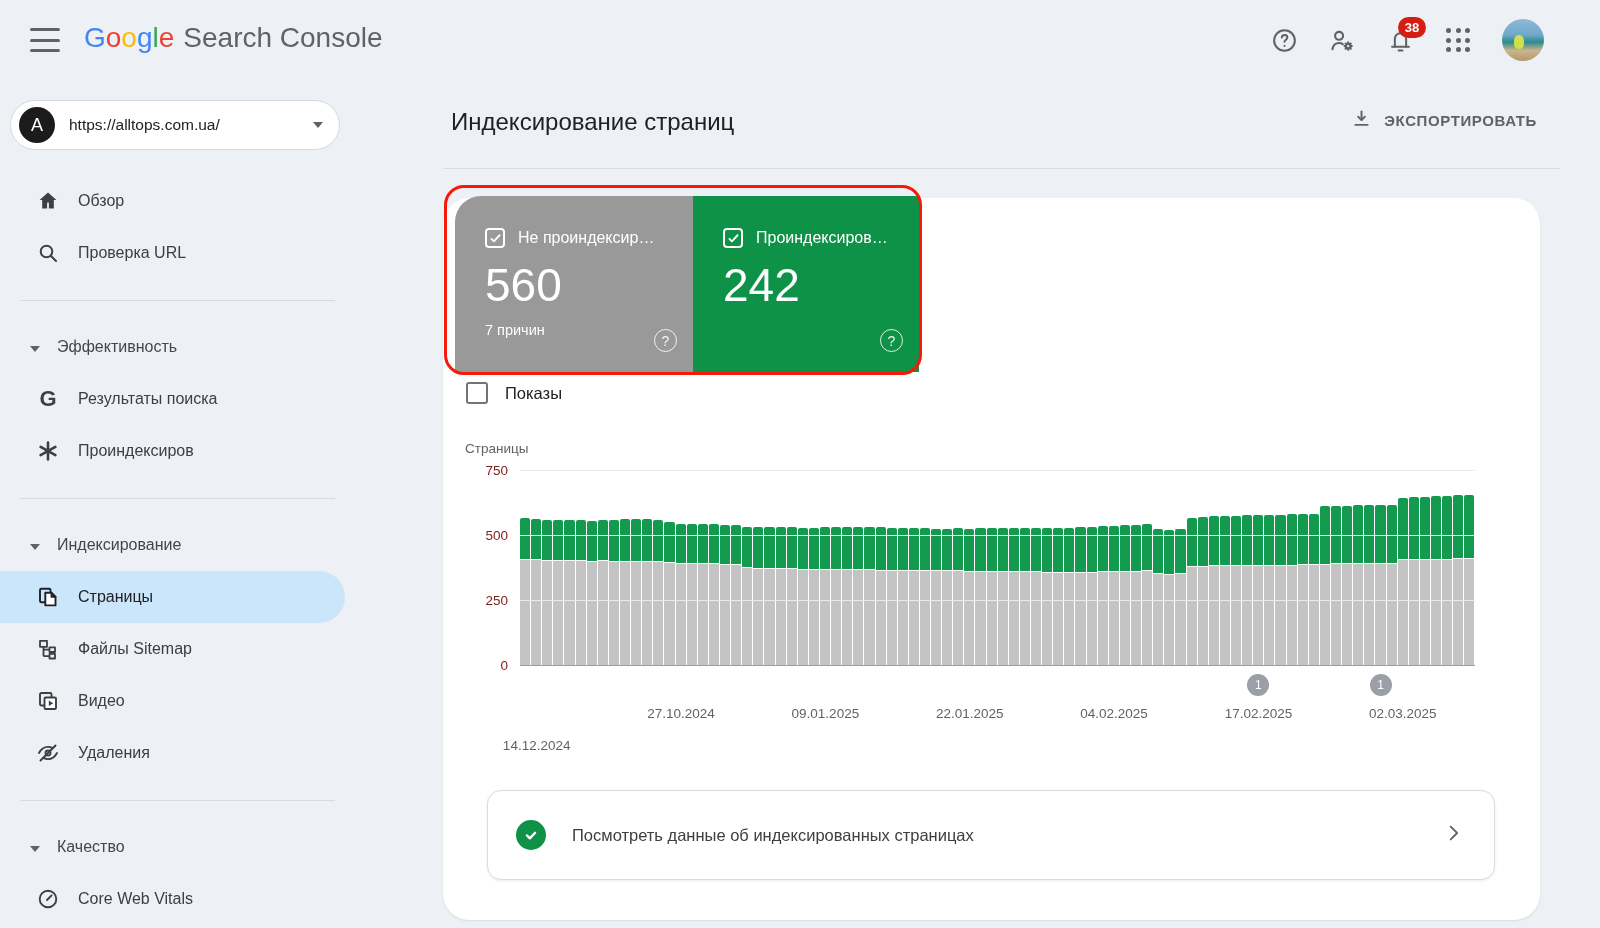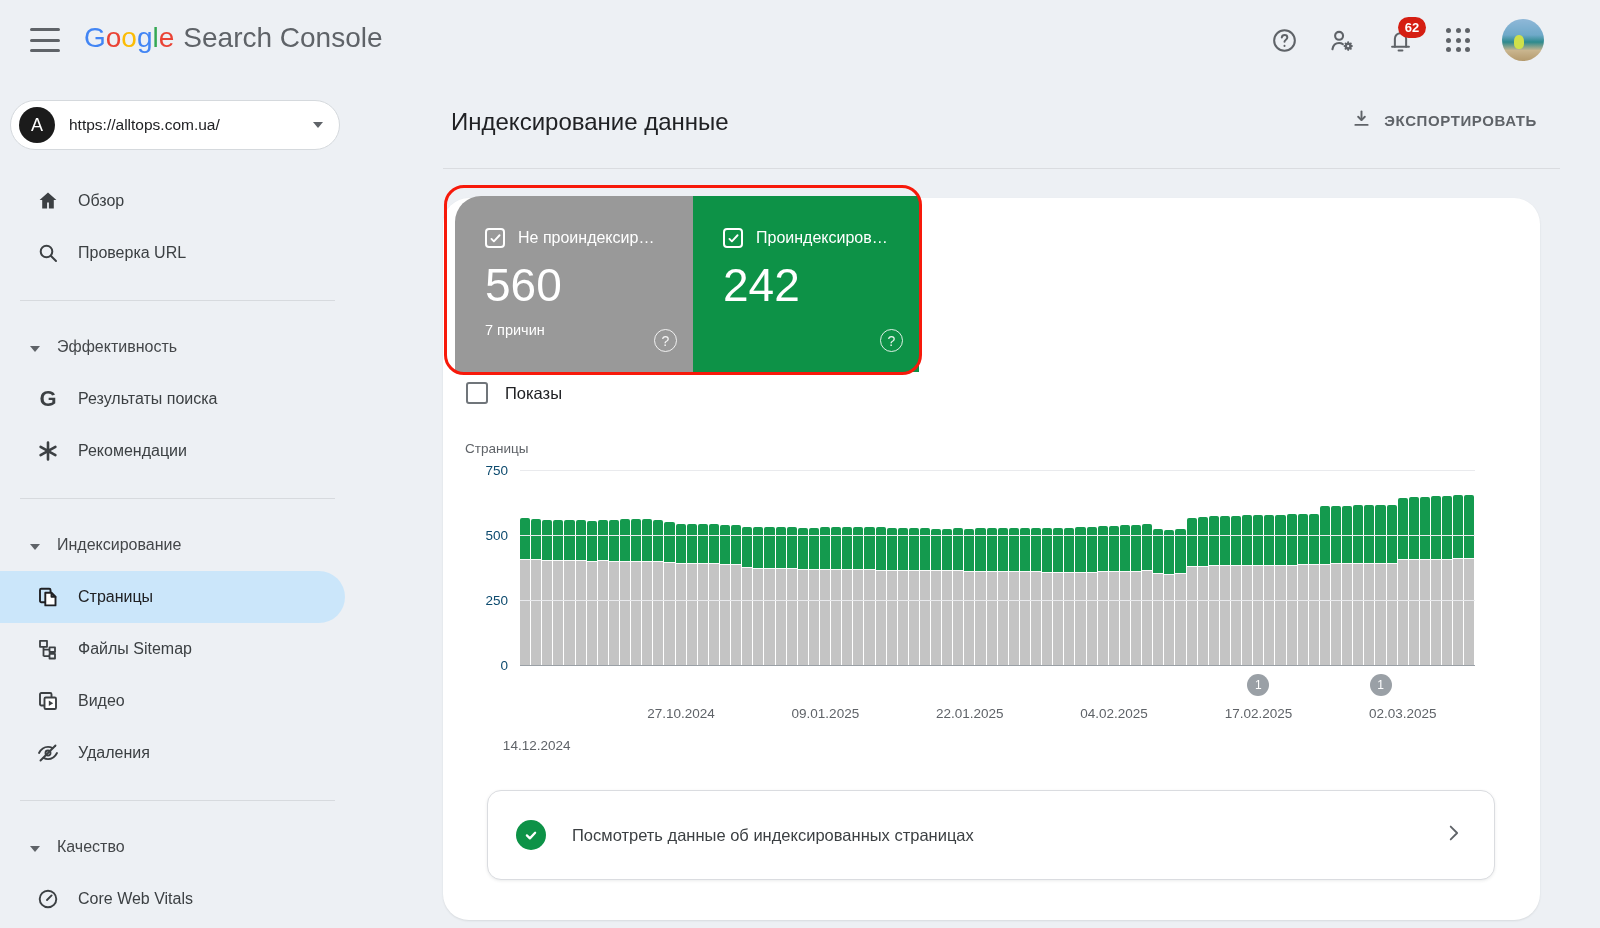--- a/index.html
+++ b/index.html
@@ -58,21 +58,21 @@
   .annot-rect { position:absolute; left:1px; top:-13px; width:478px; height:190px; border:3.5px solid #f7190a; border-radius:20px; pointer-events:none; }
   
   .impressions { position:absolute; left:23px; top:184px; display:flex; align-items:center; gap:17px; cursor:pointer; }
   .impressions .box { width:22px; height:22px; border:2px solid #70757a; border-radius:3px; background:#fff; }
   .impressions .lbl { font-size:16.5px; color:#202124; }
   
   .chart-ytitle { position:absolute; left:22px; top:243px; font-size:13.5px; color:#5f6368; }
   .chart-plot { position:absolute; left:77px; top:273px; width:955px; height:195px; }
   .gridline { position:absolute; left:0; width:100%; height:1px; background:#e9eaed; }
   .gridline.base { background:#9aa0a6; }
-  .ytick { position:absolute; right:100%; margin-right:12px; transform:translateY(-50%); font-size:13.5px; color:#0c4a6e; white-space:nowrap; }
+  .ytick { position:absolute; right:100%; margin-right:12px; transform:translateY(-50%); font-size:13.5px; color:#7f1d1d; white-space:nowrap; }
   .bars { position:absolute; left:0; bottom:0; width:100%; height:100%; display:flex; align-items:flex-end; gap:1px; }
   .bar { flex:1; height:100%; display:flex; flex-direction:column; justify-content:flex-end; }
   .bar .seg-top { border-radius:2px 2px 0 0; }
   .bar .seg-bottom { border-top:1px solid rgba(255,255,255,.9); }
   .xlabels { position:absolute; left:77px; top:508px; width:955px; height:20px; }
   .xlabel { position:absolute; transform:translateX(-50%); font-size:13.5px; color:#5f6368; white-space:nowrap; }
   .marker { position:absolute; transform:translateX(-50%); top:476px; width:22px; height:22px; background:#9aa0a6; border-radius:50%; color:#fff; font-size:12px; display:flex; align-items:center; justify-content:center; cursor:pointer; }
   
   .footer-link { position:absolute; left:44px; top:592px; width:1008px; height:90px; background:#fff; border:1px solid #dadce0; border-radius:14px; box-shadow:0 1px 3px rgba(60,64,67,.1); display:flex; align-items:center; padding:0 30px 0 28px; cursor:pointer; }
   .check-circle { width:30px; height:30px; border-radius:50%; background:#0d9247; display:flex; align-items:center; justify-content:center; flex-shrink:0; }
@@ -107,21 +107,21 @@
           <path d="M17.3 13.6v1.2M17.3 18.8v1.2M14.2 16.8h1.2M19.2 16.8h1.2M15.1 14.6l.9.9M18.6 18.1l.9.9M19.5 14.6l-.9.9M16 18.1l-.9.9"></path>
         </svg>
     </div>
     <div class="hicon">
       <svg width="27" height="27" viewBox="0 0 24 24" fill="none" stroke="#5f6368" stroke-width="1.8" stroke-linecap="round" stroke-linejoin="round">
           <path d="M12 3.2v1.6"></path>
           <path d="M7 17.5v-7a5 5 0 0 1 10 0v7"></path>
           <path d="M4.5 17.5h15"></path>
           <path d="M10.3 20.8h3.4"></path>
         </svg>
-      <div class="badge">62</div>
+      <div class="badge">38</div>
     </div>
     <div class="hicon">
       <div class="dots-grid">
           <i></i>
           <i></i>
           <i></i>
           <i></i>
           <i></i>
           <i></i>
           <i></i>
@@ -169,21 +169,21 @@
         <span class="g-glyph">G</span>
       </span>
       <span>Результаты поиска</span>
     </div>
     <div class="side-item">
       <span class="sicon">
         <svg width="24" height="24" viewBox="0 0 24 24" fill="none" stroke="#3c4043" stroke-width="2.6" stroke-linecap="round">
           <path d="M12 3.5v17M4.6 7.8l14.8 8.4M19.4 7.8L4.6 16.2"></path>
         </svg>
       </span>
-      <span>Рекомендации</span>
+      <span>Проиндексиров</span>
     </div>
     <div class="side-divider">
       <i></i>
     </div>
     <div class="side-section">
       <span class="sicon"><span style="width:0;height:0;border-left:5px solid transparent;border-right:5px solid transparent;border-top:6px solid #5f6368;display:inline-block"></span></span>
       <span>Индексирование</span>
     </div>
     <div class="side-item active">
       <span class="sicon">
@@ -239,21 +239,21 @@
           <circle cx="12" cy="12" r="8.3"></circle>
           <path d="M11 13l4.6-4.6"></path>
         </svg>
       </span>
       <span>Core Web Vitals</span>
     </div>
     <div class="side-item"></div>
   </div>
 
 <div class="main">
-  <div class="page-title">Индексирование данные</div>
+  <div class="page-title">Индексирование страниц</div>
   <div class="export-btn">
     <span>
       <svg width="21" height="21" viewBox="0 0 24 24" fill="none" stroke="#5f6368" stroke-width="2.2" stroke-linecap="round" stroke-linejoin="round">
           <path d="M12 4v9.5"></path>
           <path d="M8.2 10l3.8 3.8L15.8 10"></path>
           <path d="M5 19.3h14"></path>
         </svg>
     </span>
     <span>ЭКСПОРТИРОВАТЬ</span>
   </div>

